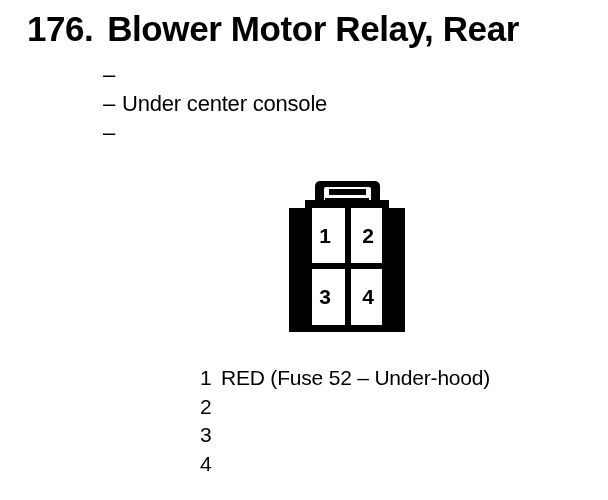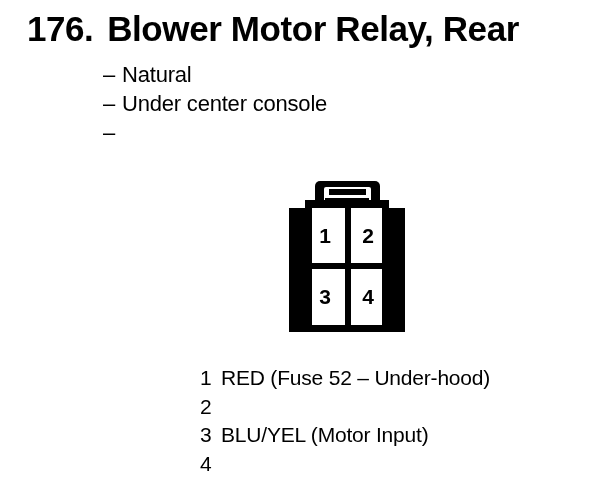--- a/index.html
+++ b/index.html
@@ -109,21 +109,20 @@
 <body>
 
 <div class="title-row">
   <span class="title-number">176.</span>
   <span class="title-text">Blower Motor Relay, Rear</span>
 </div>
 
 <div class="notes">
   <div class="note-line">
     <span class="note-dash">–</span>
-    <span class="note-label">Natural</span>
   </div>
   <div class="note-line">
     <span class="note-dash">–</span>
     <span class="note-label">Under center console</span>
   </div>
   <div class="note-line">
     <span class="note-dash">–</span>
   </div>
 </div>
 
@@ -165,18 +164,17 @@
 <div class="pin-list">
   <div class="pin-row">
     <span class="pin-index">1</span>
     <span class="pin-desc">RED (Fuse 52 – Under-hood)</span>
   </div>
   <div class="pin-row">
     <span class="pin-index">2</span>
   </div>
   <div class="pin-row">
     <span class="pin-index">3</span>
-    <span class="pin-desc">BLU/YEL (Motor Input)</span>
   </div>
   <div class="pin-row">
     <span class="pin-index">4</span>
   </div>
 </div>
 
 </body></html>

